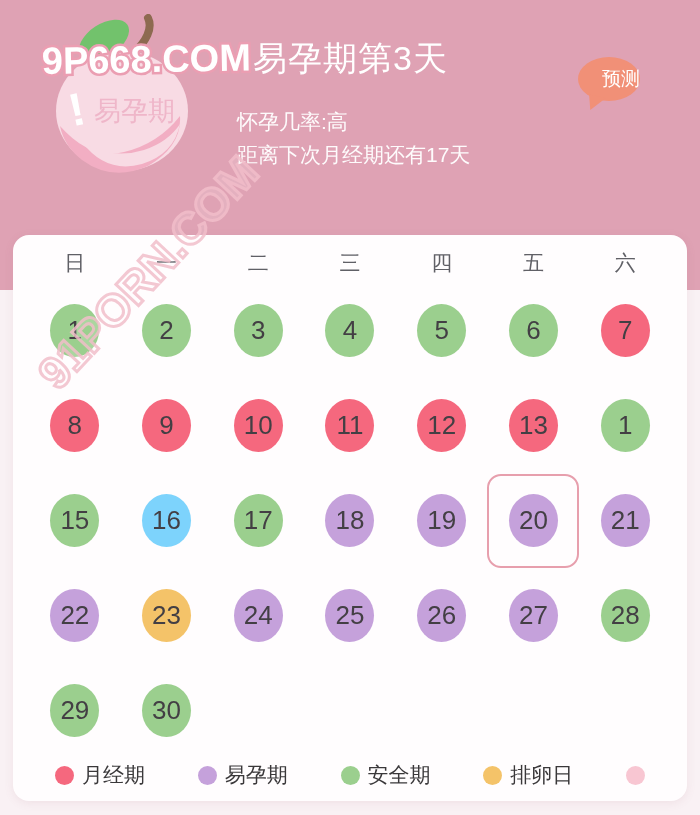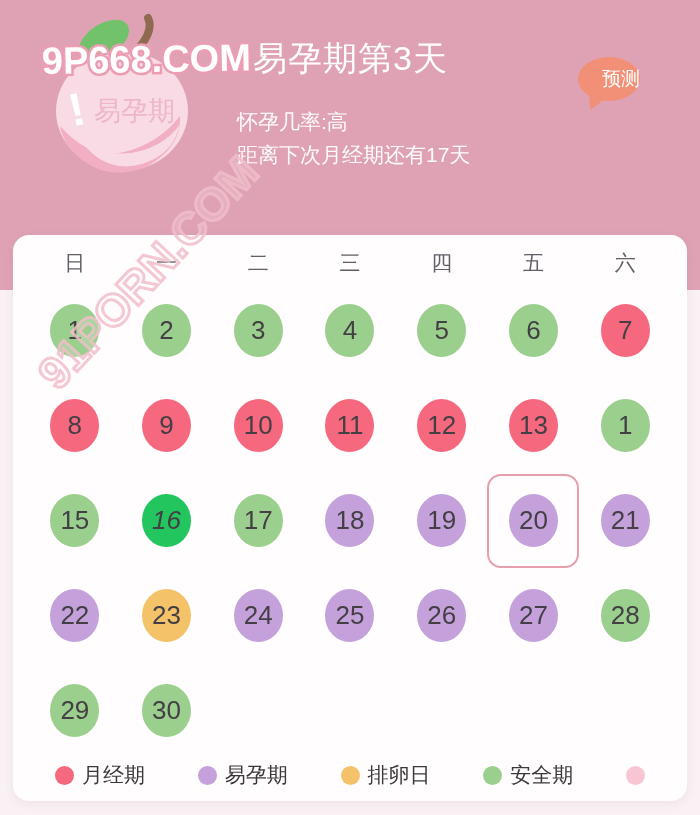--- a/index.html
+++ b/index.html
@@ -121,21 +121,21 @@
         <div class="cell">
           <div class="circle" style="background: rgb(245, 104, 126);">13</div>
         </div>
         <div class="cell">
           <div class="circle" style="background: rgb(155, 207, 142);">1</div>
         </div>
         <div class="cell">
           <div class="circle" style="background: rgb(155, 207, 142);">15</div>
         </div>
         <div class="cell">
-          <div class="circle" style="background: #22c55e; font-style: italic;">16</div>
+          <div class="circle" style="background: #7dd3fc;">16</div>
         </div>
         <div class="cell">
           <div class="circle" style="background: rgb(155, 207, 142);">17</div>
         </div>
         <div class="cell">
           <div class="circle" style="background: rgb(197, 161, 219);">18</div>
         </div>
         <div class="cell">
           <div class="circle" style="background: rgb(197, 161, 219);">19</div>
         </div>
@@ -177,26 +177,26 @@
     <div class="legend">
         <div class="legend-item">
           <span class="dot" style="background: rgb(245, 104, 126);"></span>
           <span>月经期</span>
         </div>
         <div class="legend-item">
           <span class="dot" style="background: rgb(197, 161, 219);"></span>
           <span>易孕期</span>
         </div>
         <div class="legend-item">
+          <span class="dot" style="background: rgb(155, 207, 142);"></span>
+          <span>安全期</span>
+        </div>
+        <div class="legend-item">
           <span class="dot" style="background: rgb(244, 195, 105);"></span>
           <span>排卵日</span>
-        </div>
-        <div class="legend-item">
-          <span class="dot" style="background: rgb(155, 207, 142);"></span>
-          <span>安全期</span>
         </div>
         <div class="legend-item">
           <span class="dot" style="background: rgb(248, 198, 210);"></span>
         </div>
       </div>
   </div>
 
   <svg class="wm-top" width="260" height="56" viewBox="0 0 260 56">
     <text x="6" y="42" font-size="38" font-weight="bold" fill="#ffffff" stroke="#eb9eb2" stroke-width="5" paint-order="stroke" transform="rotate(-1 6 42)">9P668.COM</text>
   </svg>

